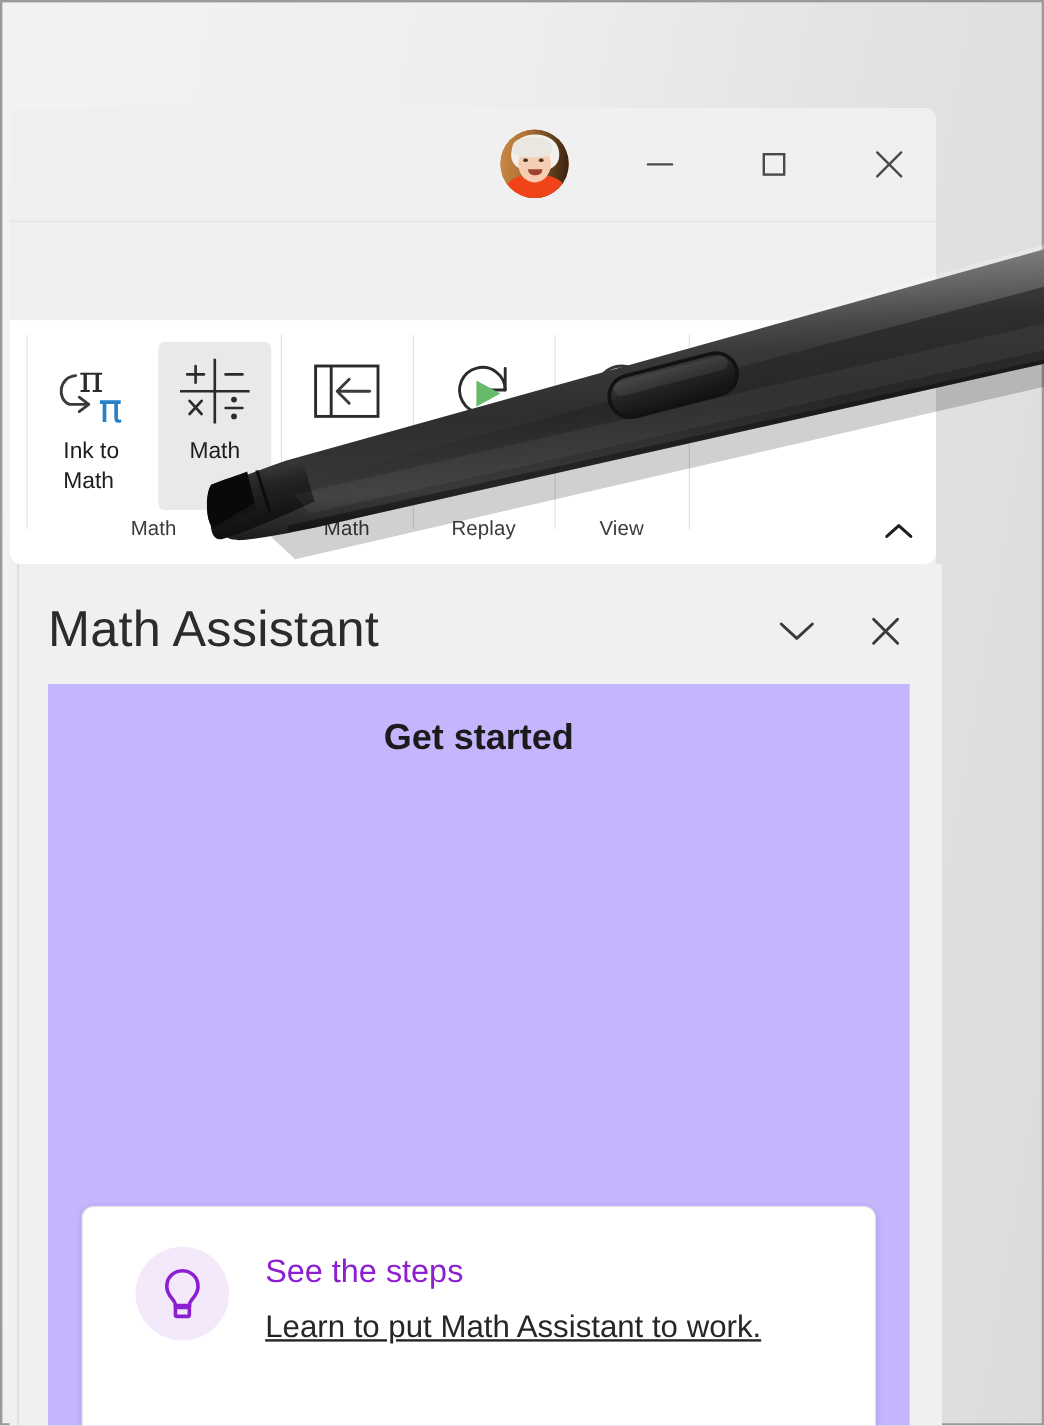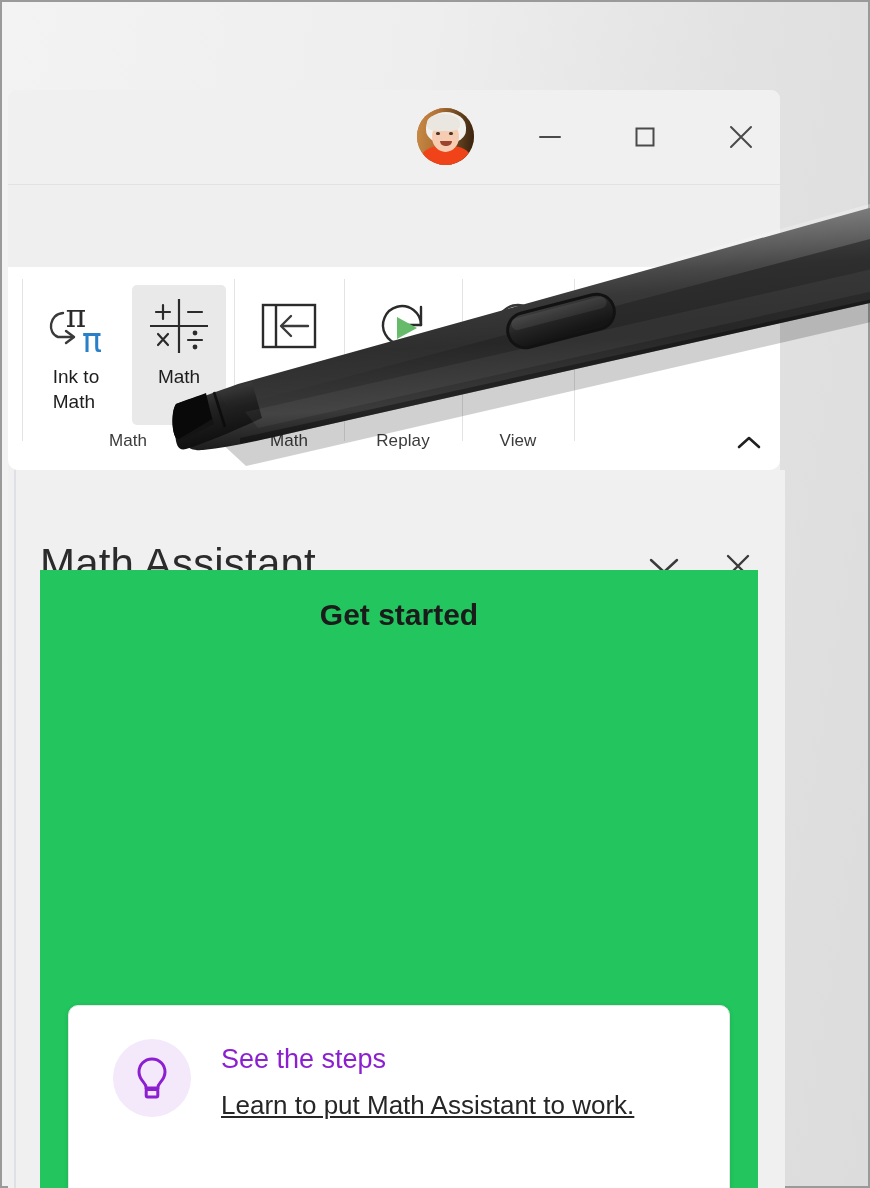--- a/index.html
+++ b/index.html
@@ -107,36 +107,36 @@
     display:flex;align-items:center;justify-content:center;
   }
 
   
   .pane{
     position:absolute;left:8px;top:470px;width:777px;height:718px;
     background:#f0f0f0;
     z-index:1;
   }
   .pane-leftrule{position:absolute;left:6px;top:0;width:2px;height:718px;background:#dfe0e5;}
-  .pane-header{position:absolute;left:0;top:4px;width:777px;height:100px;margin-top:40px;}
+  .pane-header{position:absolute;left:0;top:4px;width:777px;height:100px;}
   .pane-title{
     position:absolute;left:32px;top:26px;
     font-size:42px;color:#2b2b2b;font-weight:400;letter-spacing:.2px;
   }
   .pane-btn{
     position:absolute;top:32px;width:48px;height:44px;
     display:flex;align-items:center;justify-content:center;
   }
   .pane-collapse{left:632px;}
   .pane-close{left:706px;}
 
   
   .content-card{
     position:absolute;left:32px;top:100px;width:718px;height:618px;
-    background:#22c55e;
+    background:#c4b5fd;
   }
   .get-started{
     position:absolute;left:0;top:28px;width:718px;text-align:center;
     font-size:30px;font-weight:bold;color:#1b1b1b;
   }
   .blurb{
     position:absolute;left:28px;top:128px;width:672px;
     font-size:27px;line-height:45px;color:#2c2c2c;
   }
 

